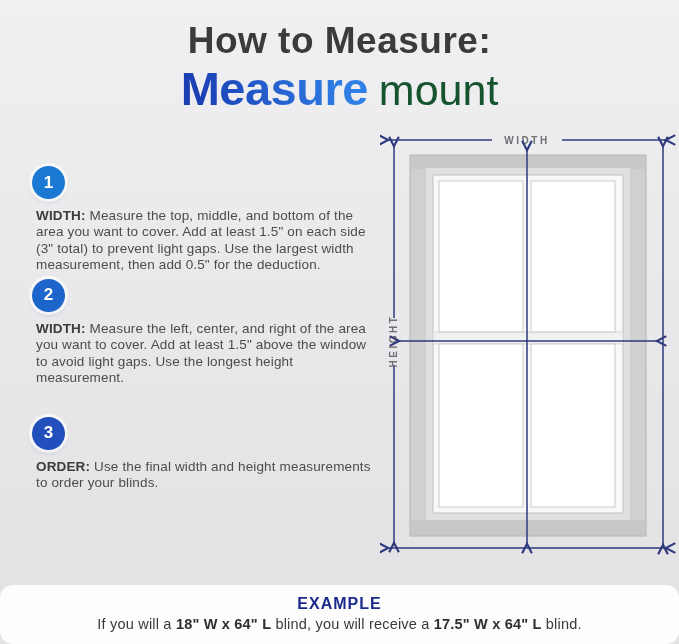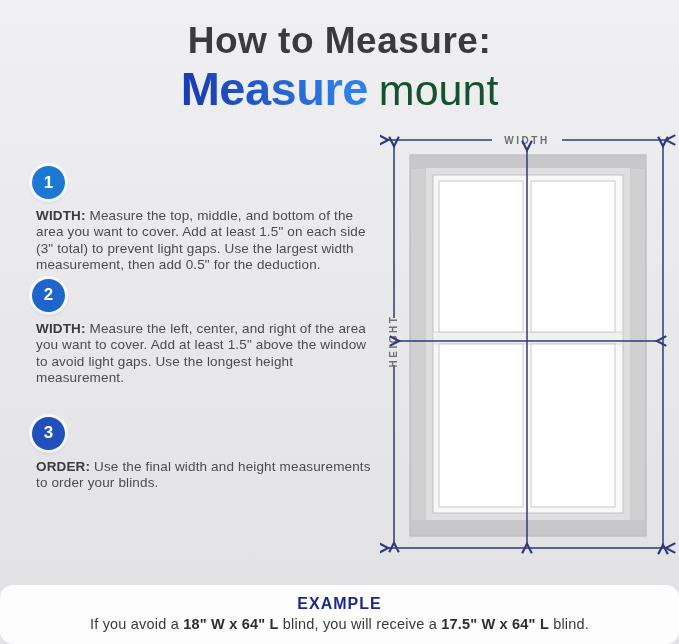--- a/index.html
+++ b/index.html
@@ -127,16 +127,16 @@
       <line class="arrow" x1="8" y1="420" x2="286" y2="420" marker-start="url(#ah)" marker-end="url(#ah)"></line>
 
       <line class="arrow" x1="147" y1="22" x2="147" y2="416" marker-start="url(#ah)" marker-end="url(#ah)"></line>
 
       <line class="arrow" x1="19" y1="213" x2="277" y2="213" marker-start="url(#ah)" marker-end="url(#ah)"></line>
     </svg>
   </div>
 
   <div class="example">
     <div class="example-heading">EXAMPLE</div>
-    <div class="example-line"><span>If you avoid a </span><b>18" W x 64" L</b><span> blind, you will receive a </span><b>17.5" W x 64" L</b><span> blind.</span></div>
+    <div class="example-line"><span>If you will a </span><b>18" W x 64" L</b><span> blind, you will receive a </span><b>17.5" W x 64" L</b><span> blind.</span></div>
   </div>
 
 </div>
 
 </body></html>

